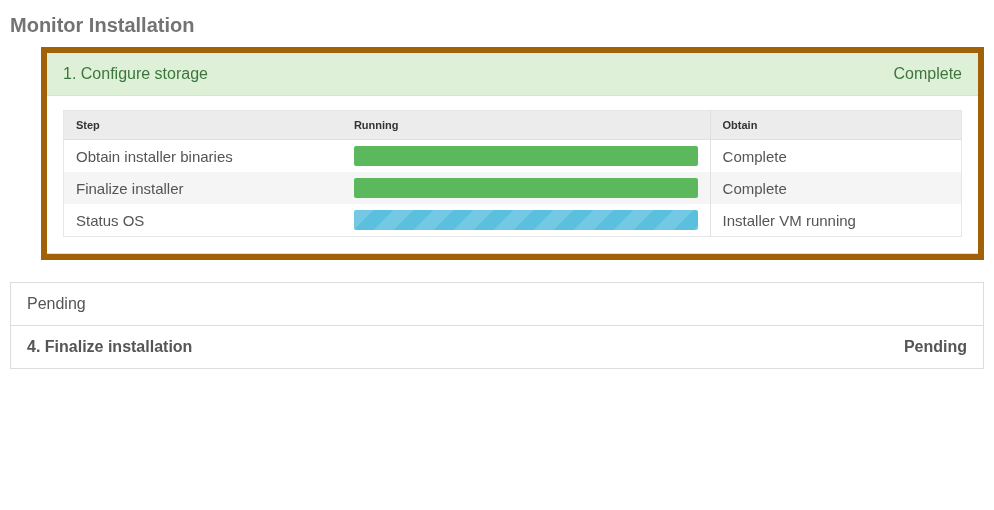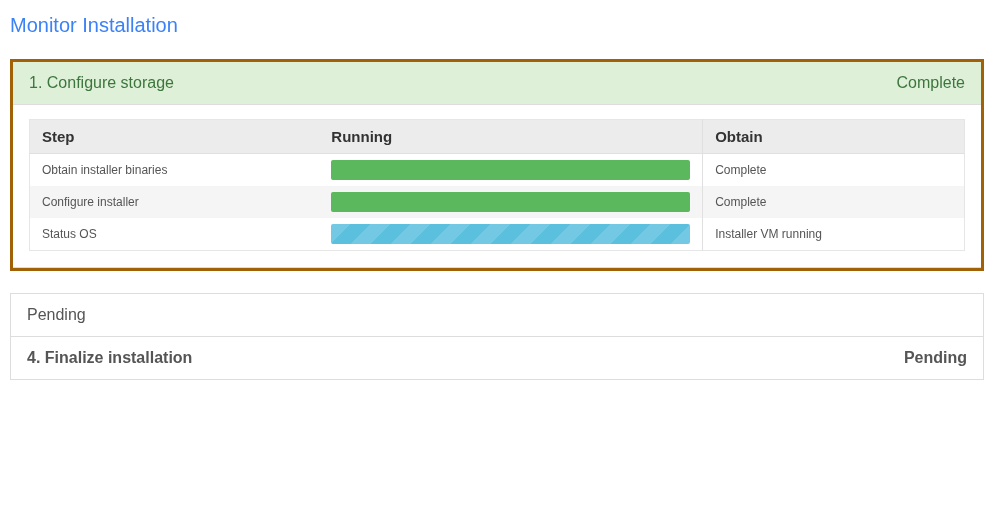--- a/index.html
+++ b/index.html
@@ -6,28 +6,29 @@
     body {
       font-family: -apple-system, BlinkMacSystemFont, "Segoe UI", Arial, sans-serif;
       font-size: 15px;
       color: #333;
       background: #fff;
       padding: 8px 10px;
       width: 994px;
     }
     .page-title {
       font-size: 20px;
-      font-weight: 400;
-      color: #3b82f6;
-      margin-bottom: 22px;
+      font-weight: 700;
+      color: #737373;
+      margin-bottom: 10px;
       margin-top: 6px;
     }
     .panel-group {
-      border: 3px solid #a16207;
+      border: 6px solid #a16207;
       background: #fde047;
+      margin-left: 31px;
     }
     .stage-row {
       display: flex;
       justify-content: space-between;
       align-items: center;
       padding: 12px 16px;
       border-bottom: 1px solid #ddd;
     }
     .stage-row:last-child { border-bottom: none; font-weight: bold; }
     .stage-complete {
@@ -55,26 +56,26 @@
       border-collapse: collapse;
       border: 1px solid #e6e6e6;
     }
     .steps-table th {
       text-align: left;
       background: #ececec;
       font-weight: 700;
       color: #333;
       padding: 8px 12px;
       border-bottom: 1px solid #e0e0e0;
-      font-size: 15px;
+      font-size: 11px;
     }
     .steps-table td {
       padding: 6px 12px;
       color: #555;
-      font-size: 12px;
+      font-size: 15px;
       vertical-align: middle;
     }
     .steps-table tbody tr:nth-child(odd) { background: #ffffff; }
     .steps-table tbody tr:nth-child(even) { background: #f5f5f5; }
     .col-step   { width: 31%; }
     .col-prog   { width: 41%; }
     .col-status { width: 28%; border-left: 1px solid #e0e0e0; }
 
     .progress-bar {
       height: 20px;
@@ -127,21 +128,21 @@
       </thead>
       <tbody>
         <tr>
           <td class="col-step">Obtain installer binaries</td>
           <td class="col-prog">
             <div class="progress-bar progress-complete"></div>
           </td>
           <td class="col-status">Complete</td>
         </tr>
         <tr>
-          <td class="col-step">Configure installer</td>
+          <td class="col-step">Finalize installer</td>
           <td class="col-prog">
             <div class="progress-bar progress-complete"></div>
           </td>
           <td class="col-status">Complete</td>
         </tr>
         <tr>
           <td class="col-step">Status OS</td>
           <td class="col-prog">
             <div class="progress-bar progress-running"></div>
           </td>

